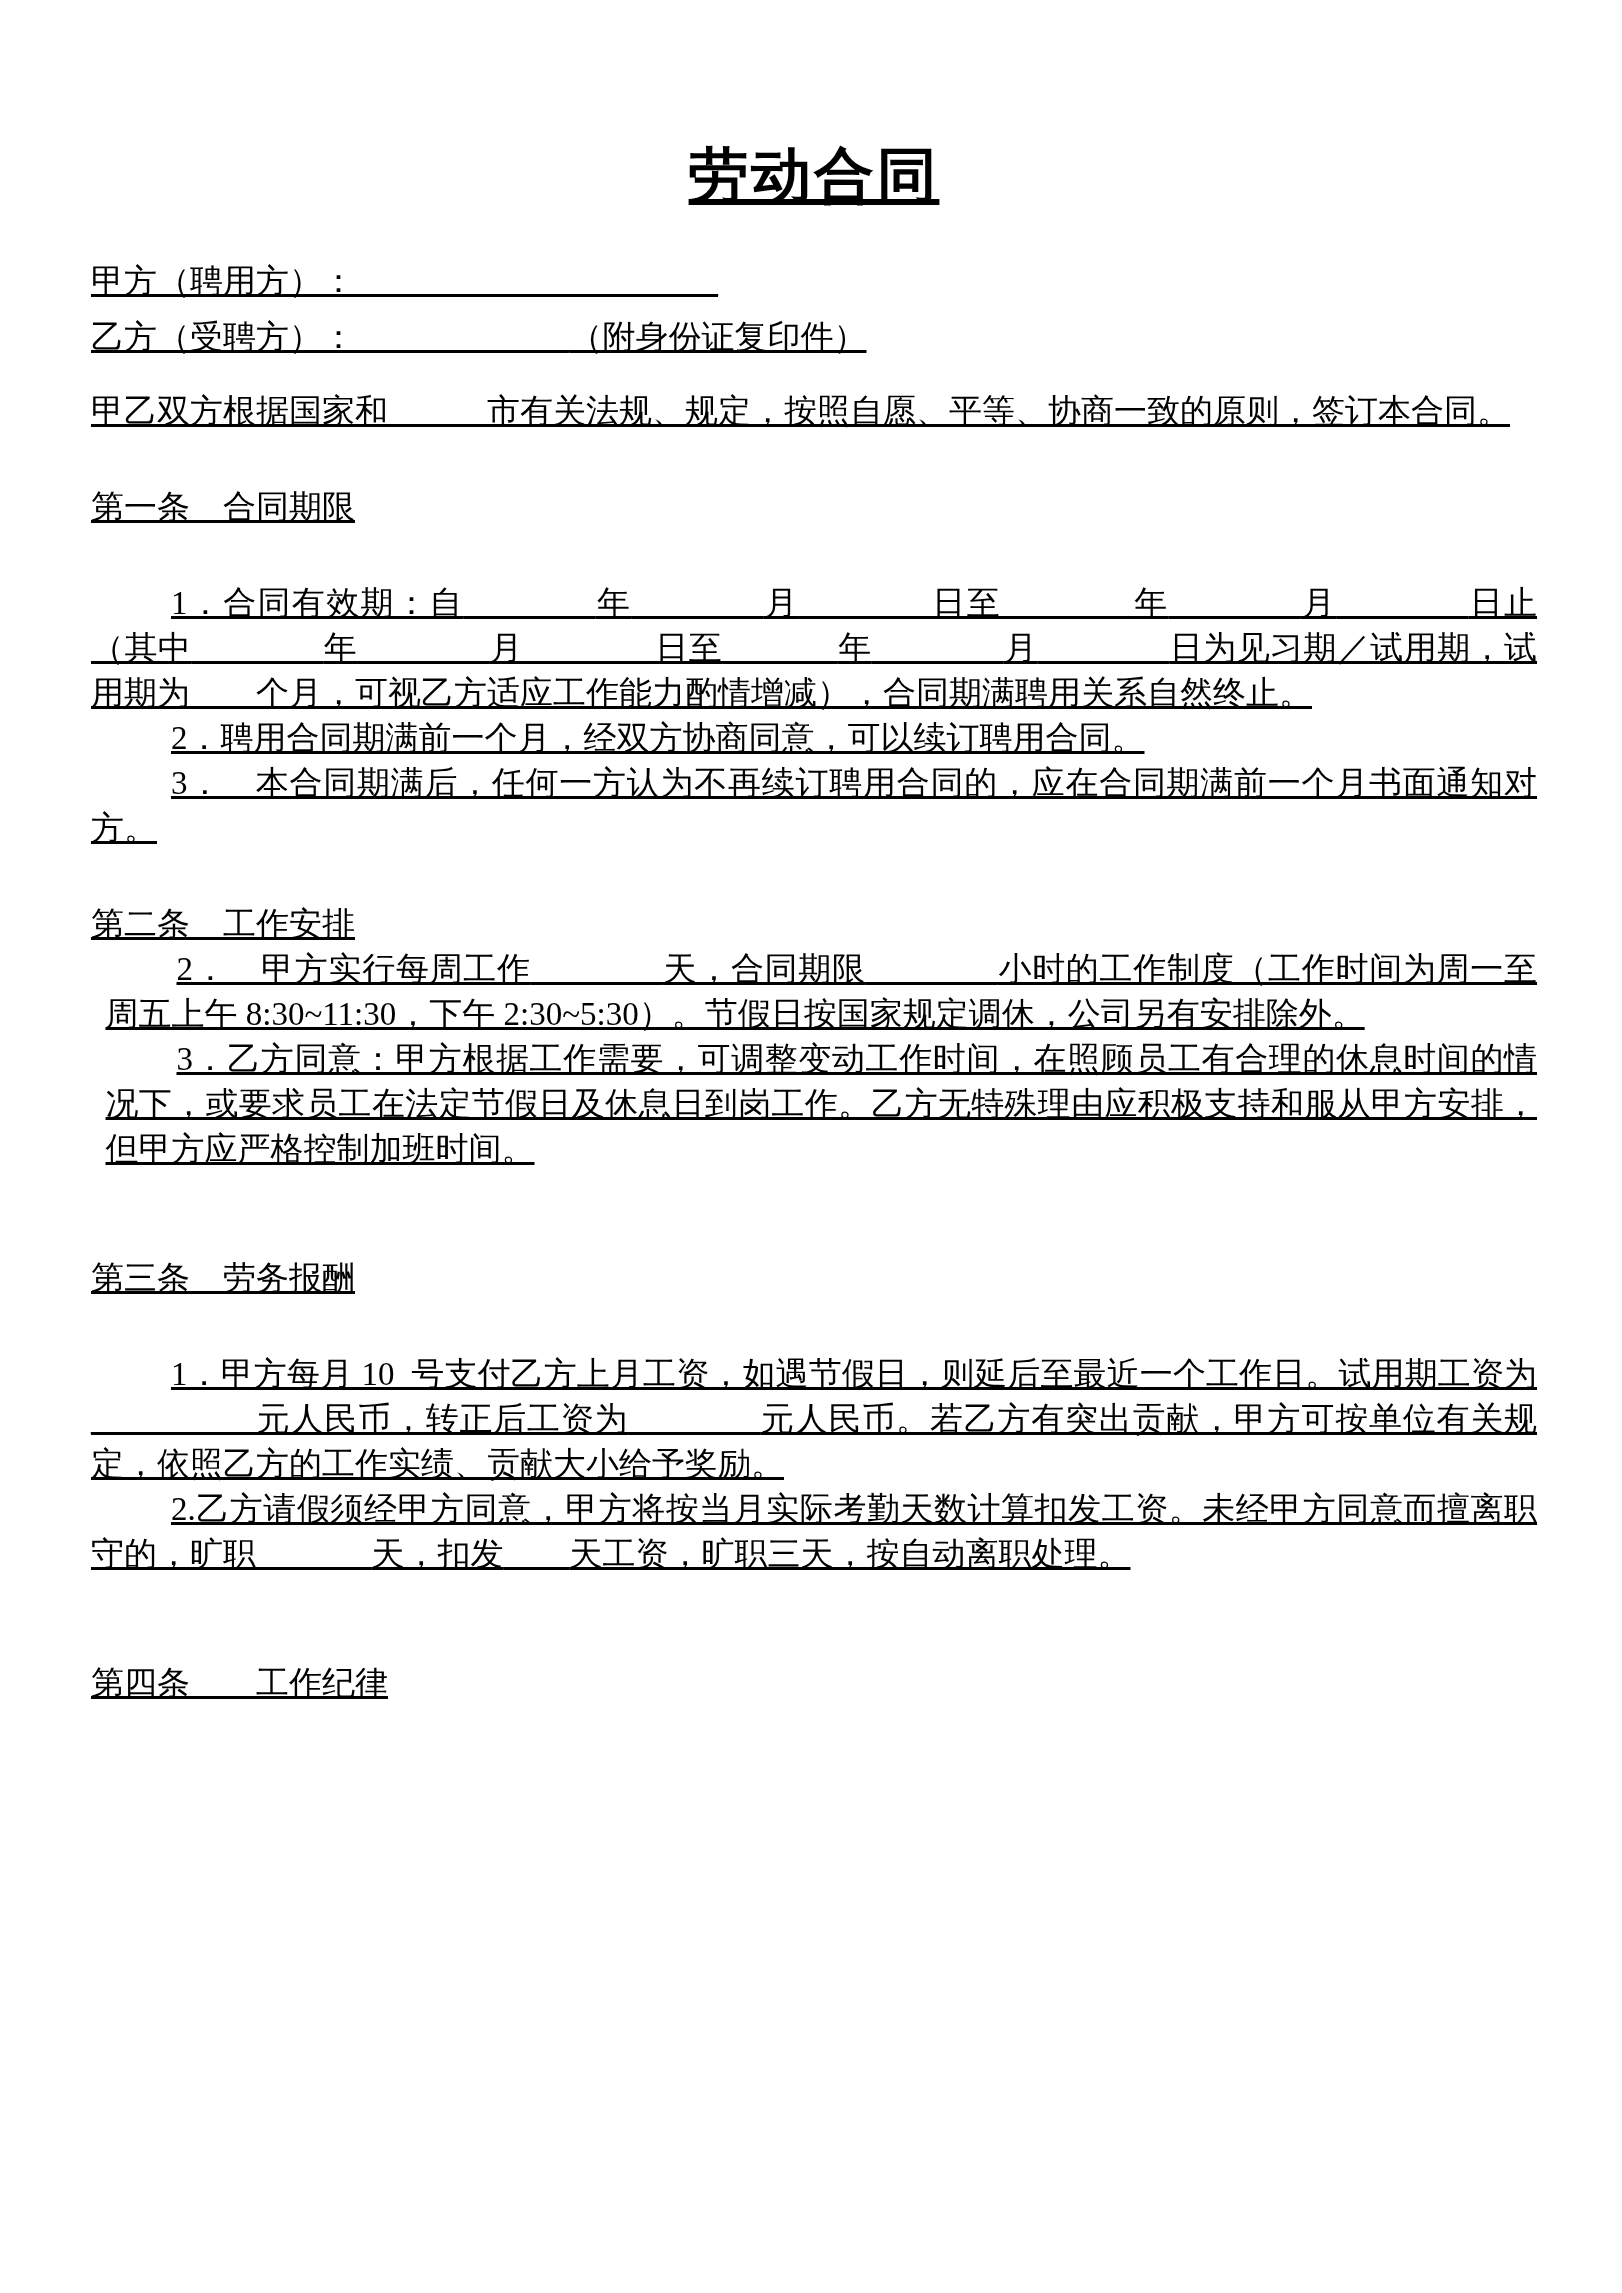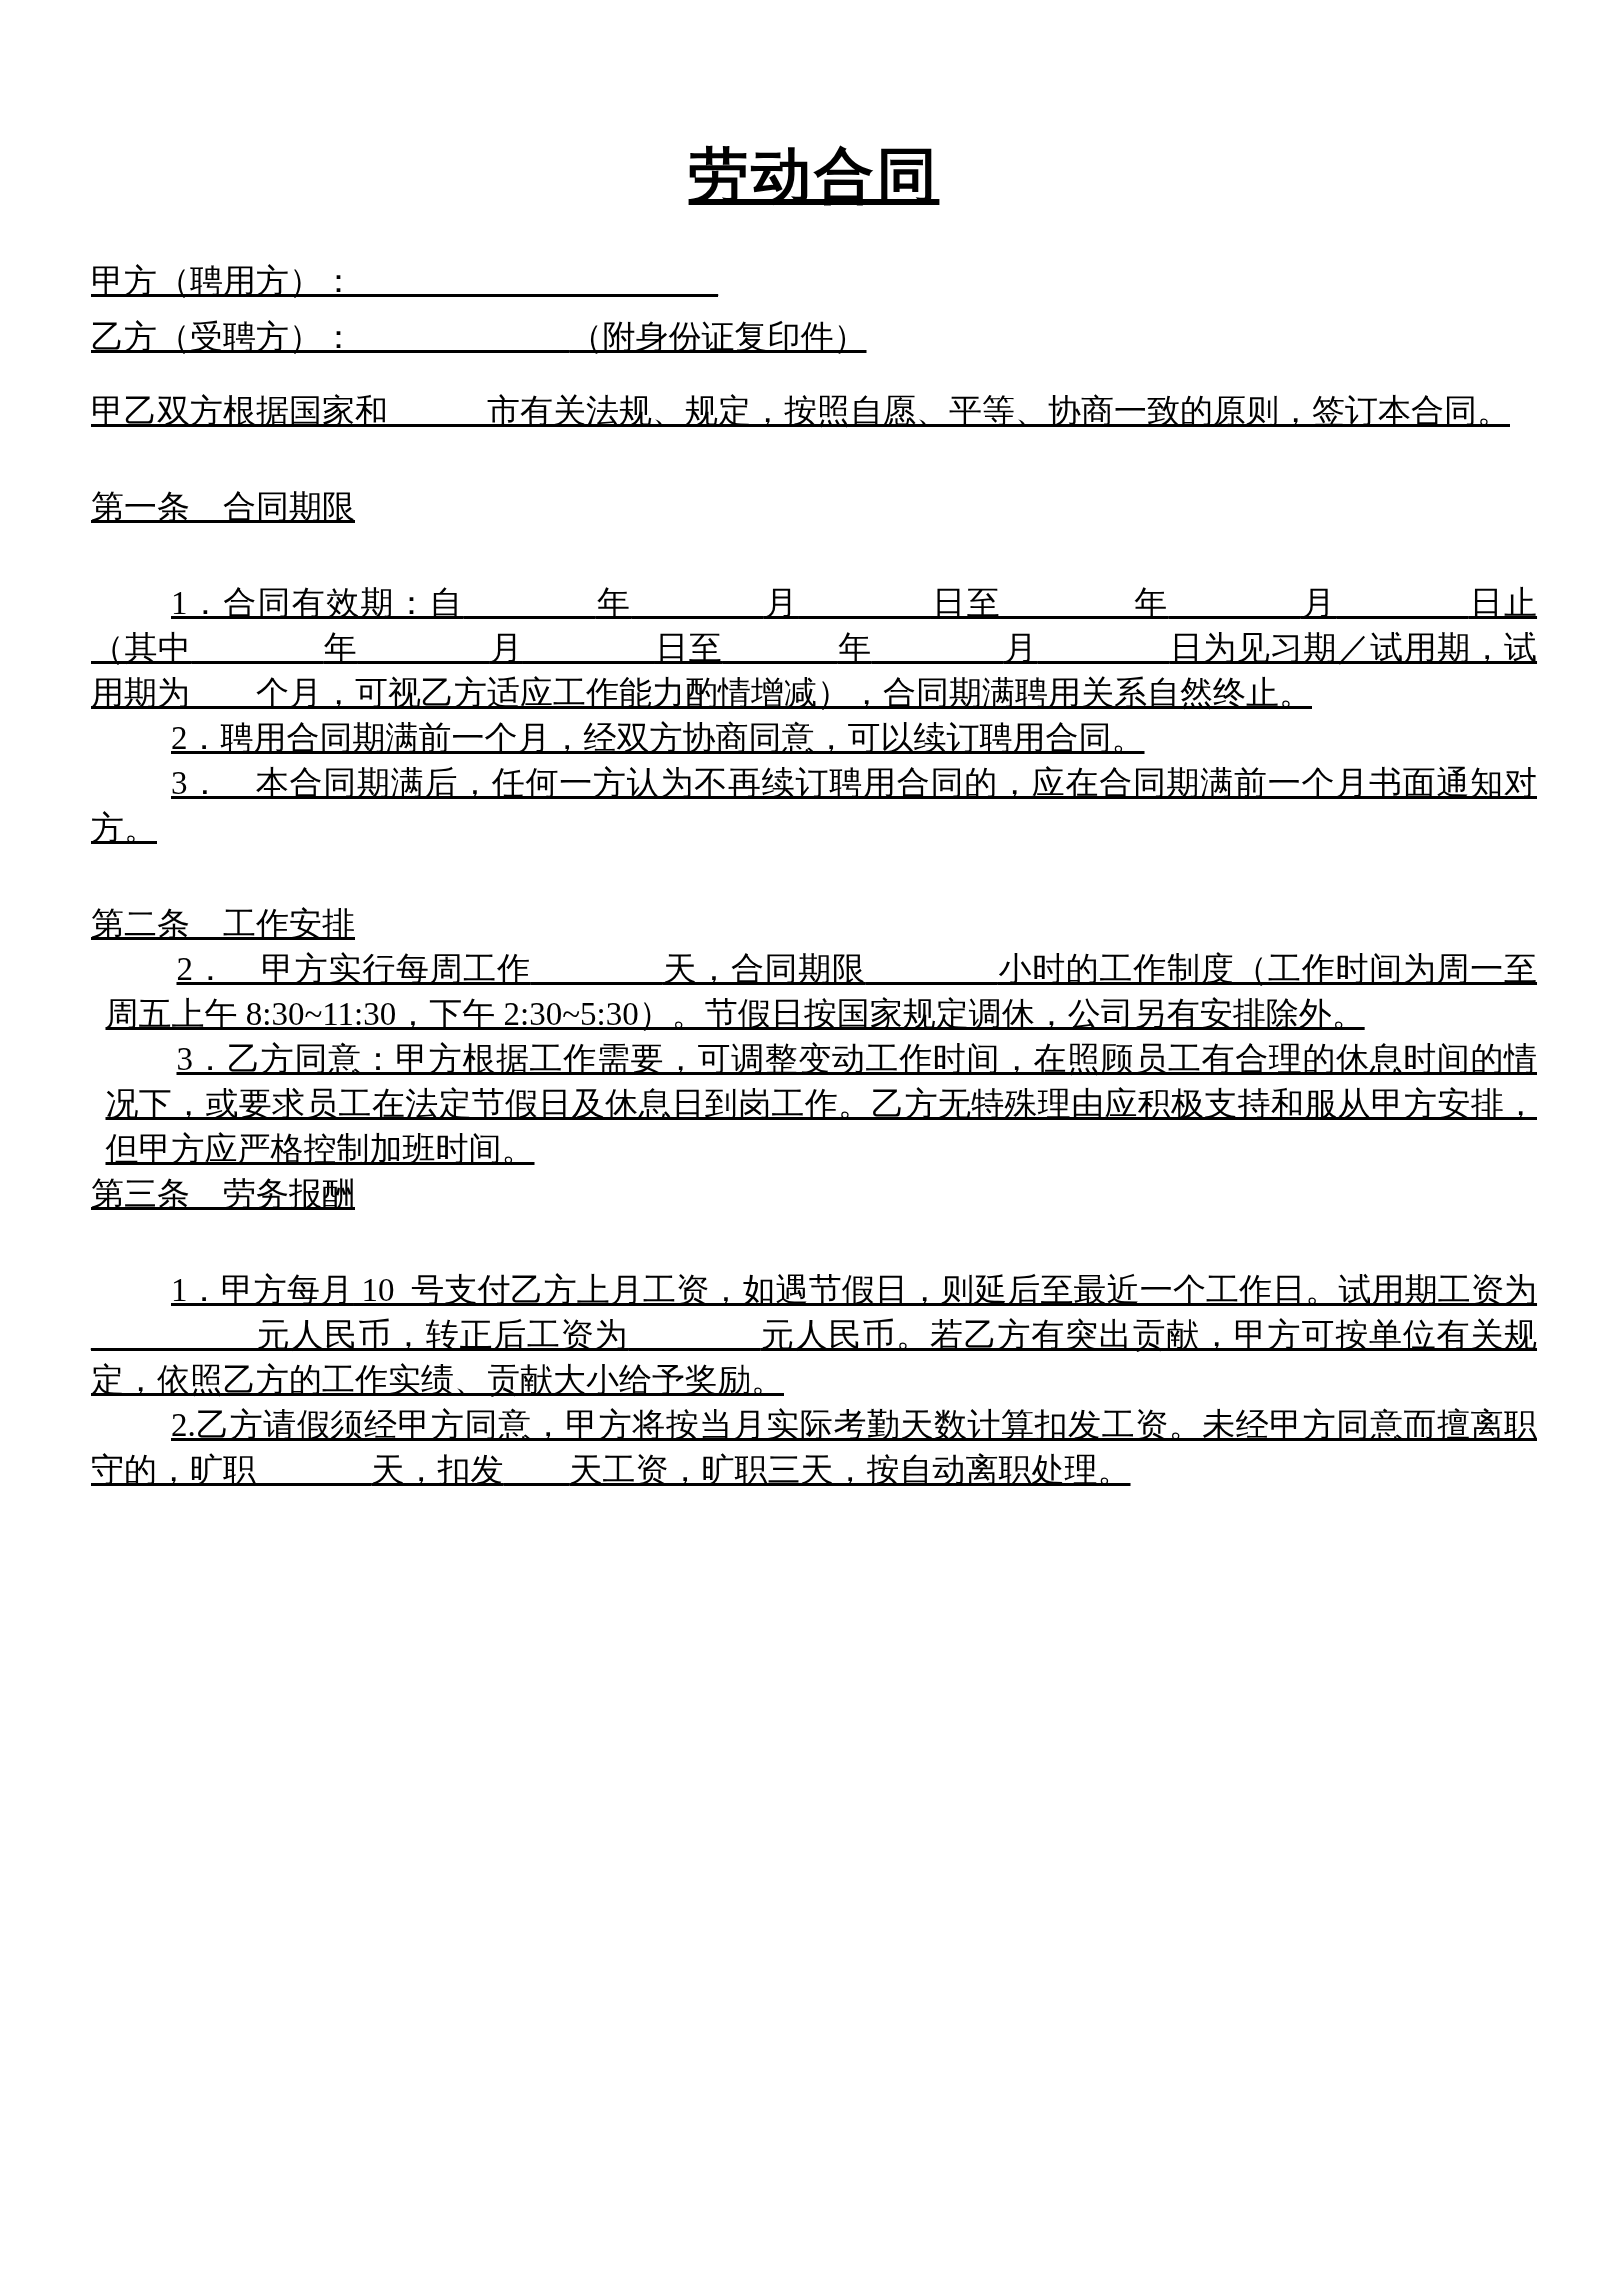--- a/index.html
+++ b/index.html
@@ -40,21 +40,21 @@
   .item {
     text-indent: 80px;
   }
   .hang {
     padding-left: 14.5px;
     text-indent: 71px;
   }
   .gap-sm { margin-top: 11px; }
   .gap-md { margin-top: 29px; }
   .gap-lg { margin-top: 51px; }
-  .gap-xl { }
+  .gap-xl { margin-top: 84px; }
   .blank {
     letter-spacing: 0;
     white-space: pre;
   }
   .fill {
     text-decoration: underline;
     white-space: pre;
   }
 </style>
 </head>
@@ -69,15 +69,16 @@
       <p class="p heading gap-lg"><span>第一条　合同期限</span></p>
       <p class="p item gap-lg"><span>1．合同有效期：自</span><span class="blank">________</span><span>年</span><span class="blank">________</span><span>月</span><span class="blank">________</span><span>日至</span><span class="blank">________</span><span>年</span><span class="blank">________</span><span>月</span><span class="blank">________</span><span>日止（其中</span><span class="blank">________</span><span>年</span><span class="blank">________</span><span>月</span><span class="blank">________</span><span>日至</span><span class="blank">_______</span><span>年</span><span class="blank">________</span><span>月</span><span class="blank">________</span><span>日为见习期／试用期，试用期为</span><span class="blank">____</span><span>个月，可视乙方适应工作能力酌情增减），合同期满聘用关系自然终止。</span></p>
       <p class="p item"><span>2．聘用合同期满前一个月，经双方协商同意，可以续订聘用合同。</span></p>
       <p class="p item"><span>3．　本合同期满后，任何一方认为不再续订聘用合同的，应在合同期满前一个月书面通知对方。</span></p>
       <p class="p heading gap-lg"><span>第二条　工作安排</span></p>
       <p class="p item hang"><span>2．　甲方实行每周工作</span><span class="blank">________</span><span>天，合同期限</span><span class="blank">________</span><span>小时的工作制度（工作时间为周一至周五上午 8:30~11:30，下午 2:30~5:30）。节假日按国家规定调休，公司另有安排除外。</span></p>
       <p class="p item hang"><span>3．乙方同意：甲方根据工作需要，可调整变动工作时间，在照顾员工有合理的休息时间的情况下，或要求员工在法定节假日及休息日到岗工作。乙方无特殊理由应积极支持和服从甲方安排，但甲方应严格控制加班时间。</span></p>
       <p class="p heading gap-xl"><span>第三条　劳务报酬</span></p>
       <p class="p item gap-lg"><span>1．甲方每月</span><span class="fill"> 10 </span><span> 号支付乙方上月工资，如遇节假日，则延后至最近一个工作日。试用期工资为</span><span class="blank">__________</span><span>元人民币，转正后工资为</span><span class="blank">________</span><span>元人民币。若乙方有突出贡献，甲方可按单位有关规定，依照乙方的工作实绩、贡献大小给予奖励。</span></p>
       <p class="p item"><span>2.乙方请假须经甲方同意，甲方将按当月实际考勤天数计算扣发工资。未经甲方同意而擅离职守的，旷职</span><span class="blank">_______</span><span>天，扣发</span><span class="blank">____</span><span>天工资，旷职三天，按自动离职处理。</span></p>
+      <p class="p heading gap-xl"><span>第四条　　工作纪律</span></p>
     </div>
 </div>
 
 
 </body></html>

